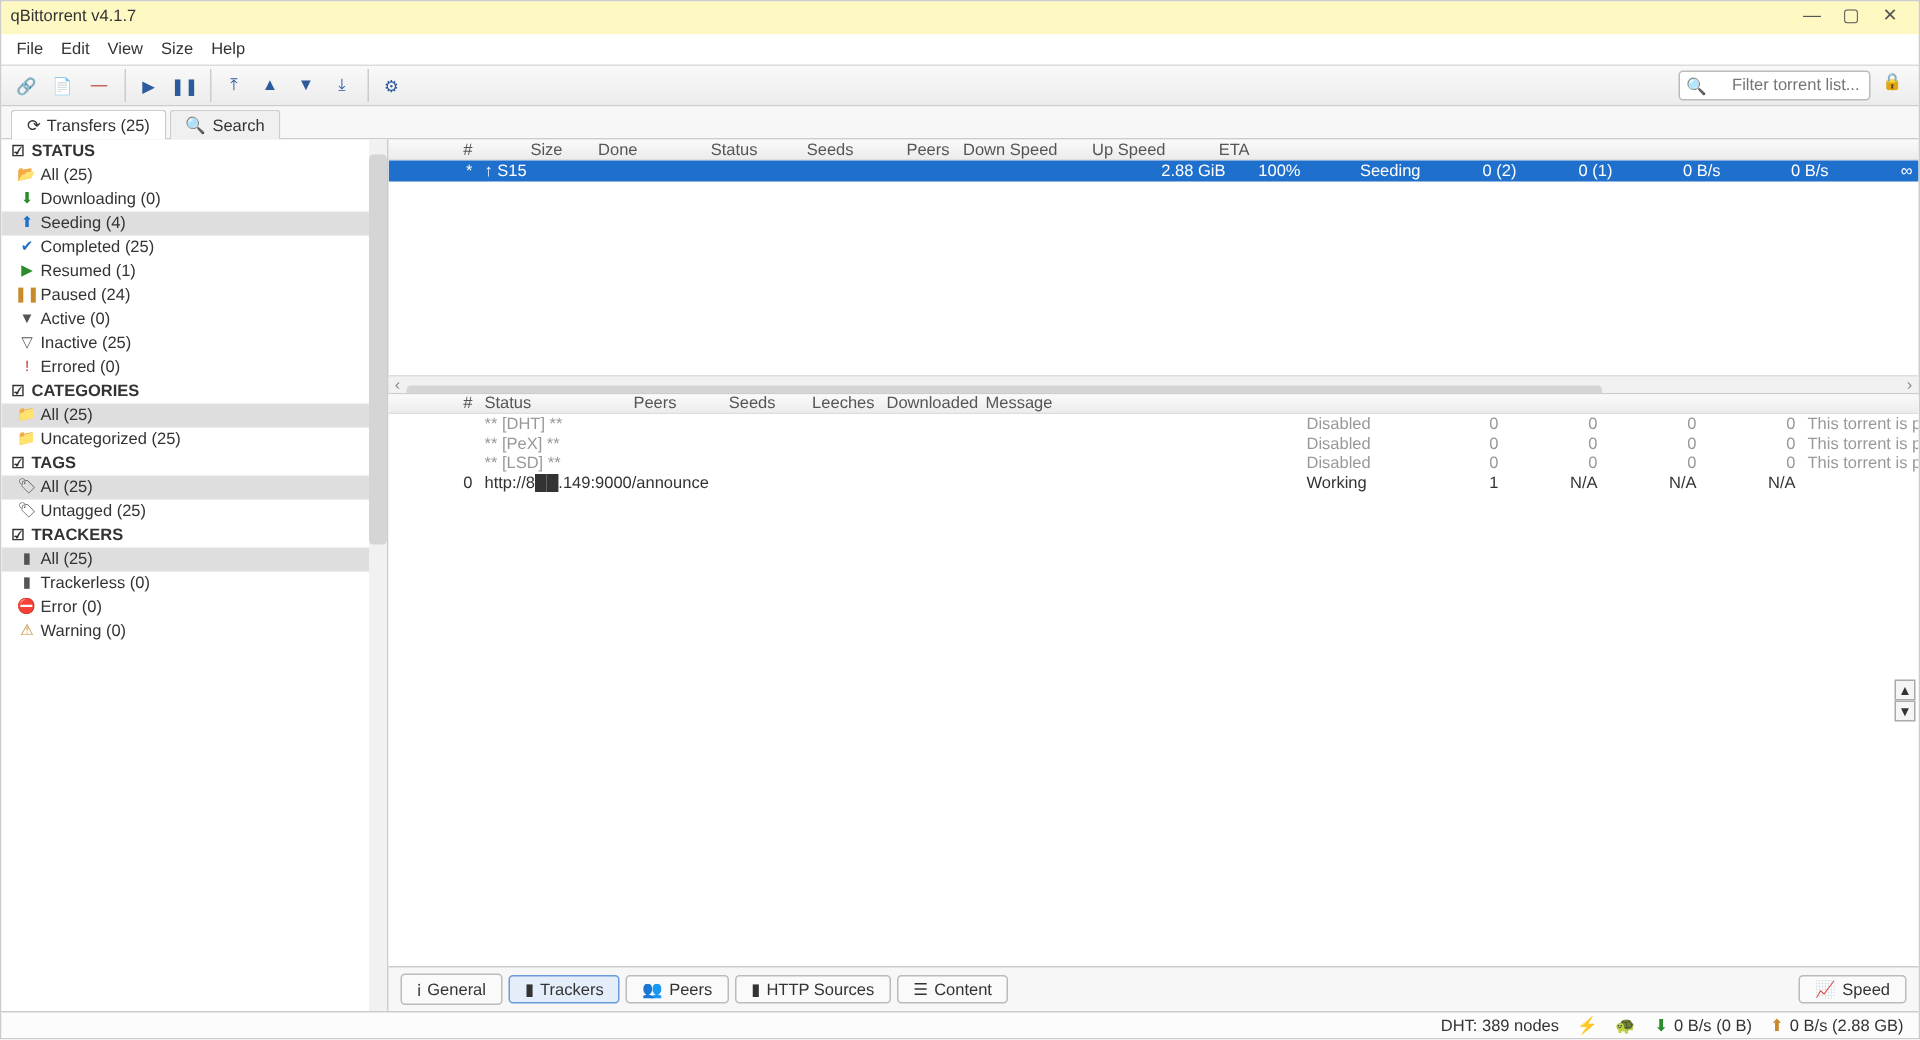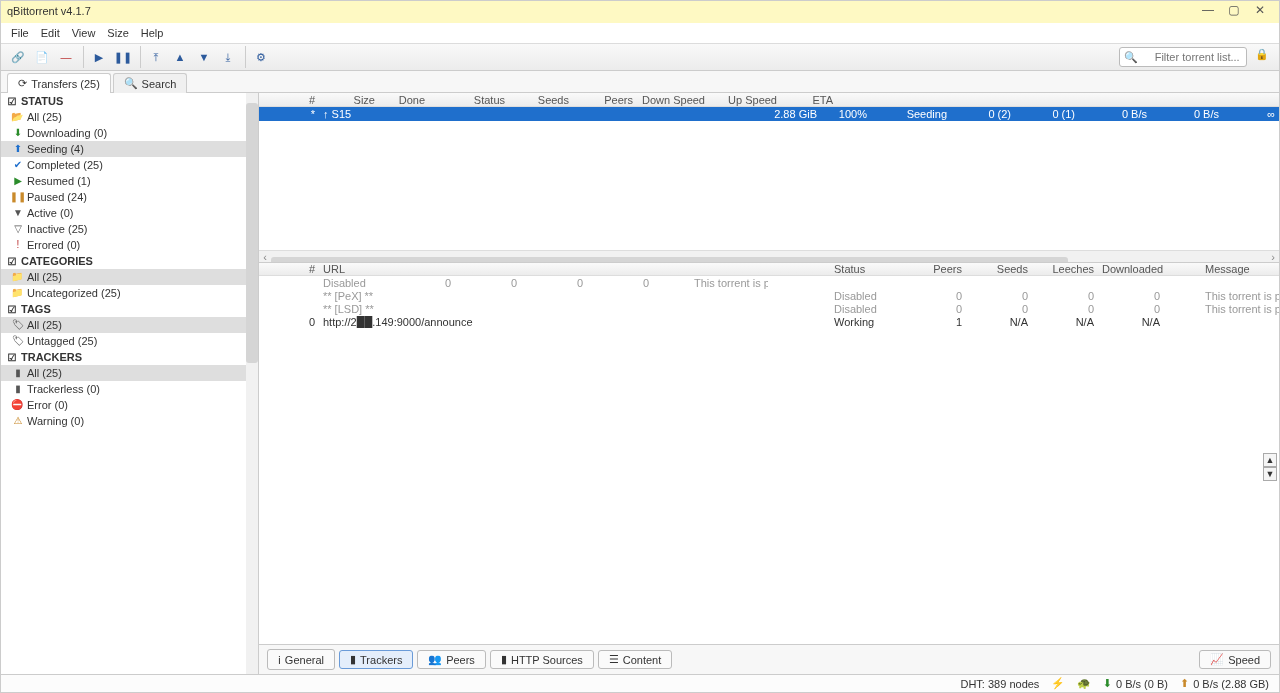--- a/index.html
+++ b/index.html
@@ -47,21 +47,21 @@
   .details { flex: 1; overflow: hidden; background: #fff; display: flex; flex-direction: column; position: relative; }
   .trackers-table { display: flex; flex-direction: column; }
   .tk-row { display: flex; align-items: center; height: 13px; }
   .tk-row.hdr { background: linear-gradient(#fafafa,#ececec); border-bottom: 1px solid #ddd; color: #555; }
   .tk-row.dim { color: #999; }
   .tk-row div { padding: 0 4px; overflow: hidden; white-space: nowrap; }
   .tk-num { width: 60px; text-align: right; }
   .tk-url { flex: 1; text-align: left; }
   .tk-status { width: 70px; text-align: left; }
   .tk-peers,.tk-seeds,.tk-leeches,.tk-down { width: 66px; text-align: right; }
-  .tk-msg { width: 78px; text-align: left; margin-left: 37px; }
+  .tk-msg { width: 78px; text-align: left; }
   
   .spin-col { position: absolute; right: 2px; top: 190px; width: 14px; }
   .spin-btn { width: 14px; height: 14px; border: 1px solid #aaa; background: #f5f5f5; text-align: center; line-height: 12px; font-size: 9px; }
   
   .detail-tabs { display: flex; gap: 4px; padding: 4px 8px; border-top: 1px solid #ccc; background: #f7f7f7; align-items: center; }
   .dtab { padding: 2px 10px; border: 1px solid #bbb; background: #fafafa; border-radius: 3px; display: flex; align-items: center; gap: 4px; }
   .dtab.active { background: #e4eefb; border-color: #6a9bd8; }
   .speed-toggle { margin-left: auto; }
   
   .statusbar { height: 18px; border-top: 1px solid #ccc; background: #fcfcfc; display: flex; align-items: center; justify-content: flex-end; gap: 12px; padding: 0 10px; color: #333; }
@@ -244,31 +244,31 @@
               <div class="thumb"></div>
             </div>
           <span class="arrow">›</span>
         </div>
       </div>
 
       <div class="details">
         <div class="trackers-table">
           <div class="tk-row hdr">
             <div class="tk-num">#</div>
-            <div class="tk-url">URL</div>
             <div class="tk-status">Status</div>
             <div class="tk-peers">Peers</div>
             <div class="tk-seeds">Seeds</div>
             <div class="tk-leeches">Leeches</div>
             <div class="tk-down">Downloaded</div>
             <div class="tk-msg">Message</div>
           </div>
           <div id="tk-rows">
               <div class="tk-row dim">
                 <div class="tk-num"></div>
+                <div class="tk-url">** [DHT] **</div>
                 <div class="tk-status">Disabled</div>
                 <div class="tk-peers">0</div>
                 <div class="tk-seeds">0</div>
                 <div class="tk-leeches">0</div>
                 <div class="tk-down">0</div>
                 <div class="tk-msg">This torrent is p...</div>
               </div>
               <div class="tk-row dim">
                 <div class="tk-num"></div>
                 <div class="tk-url">** [PeX] **</div>
@@ -284,21 +284,21 @@
                 <div class="tk-url">** [LSD] **</div>
                 <div class="tk-status">Disabled</div>
                 <div class="tk-peers">0</div>
                 <div class="tk-seeds">0</div>
                 <div class="tk-leeches">0</div>
                 <div class="tk-down">0</div>
                 <div class="tk-msg">This torrent is p...</div>
               </div>
               <div class="tk-row">
                 <div class="tk-num">0</div>
-                <div class="tk-url">http://2██.149:9000/announce</div>
+                <div class="tk-url">http://8██.149:9000/announce</div>
                 <div class="tk-status">Working</div>
                 <div class="tk-peers">1</div>
                 <div class="tk-seeds">N/A</div>
                 <div class="tk-leeches">N/A</div>
                 <div class="tk-down">N/A</div>
                 <div class="tk-msg"></div>
               </div>
             </div>
         </div>
 

